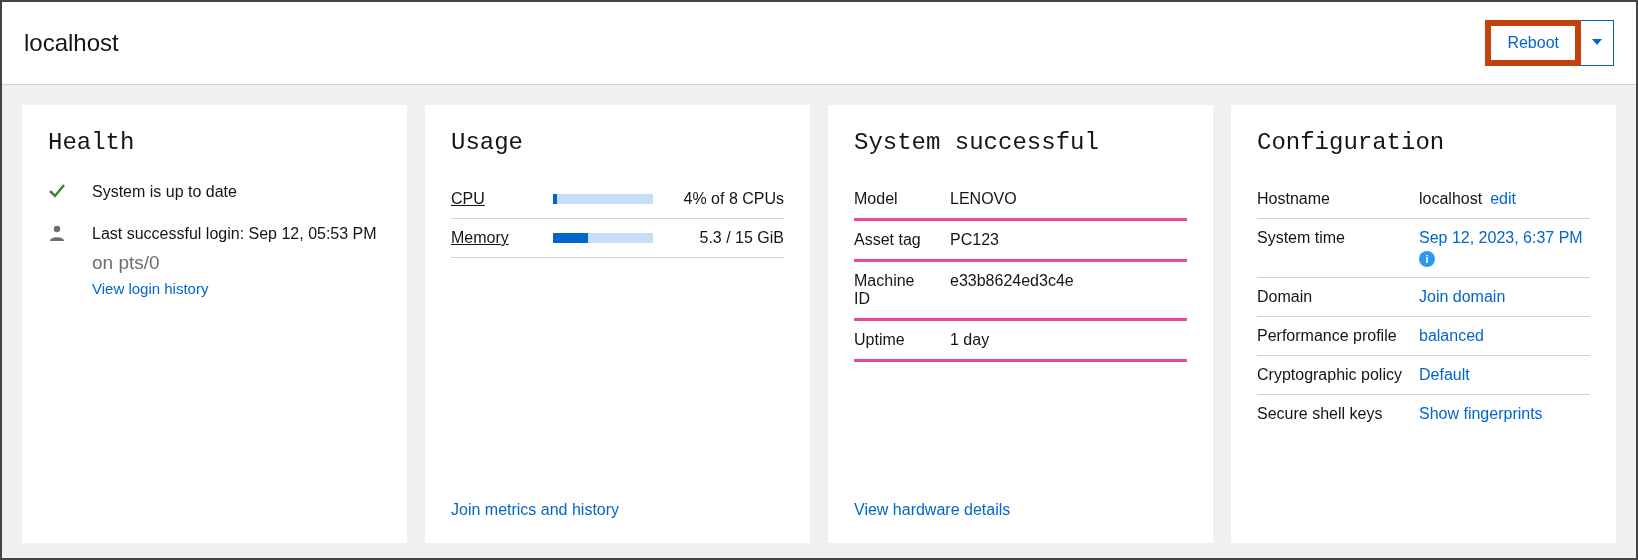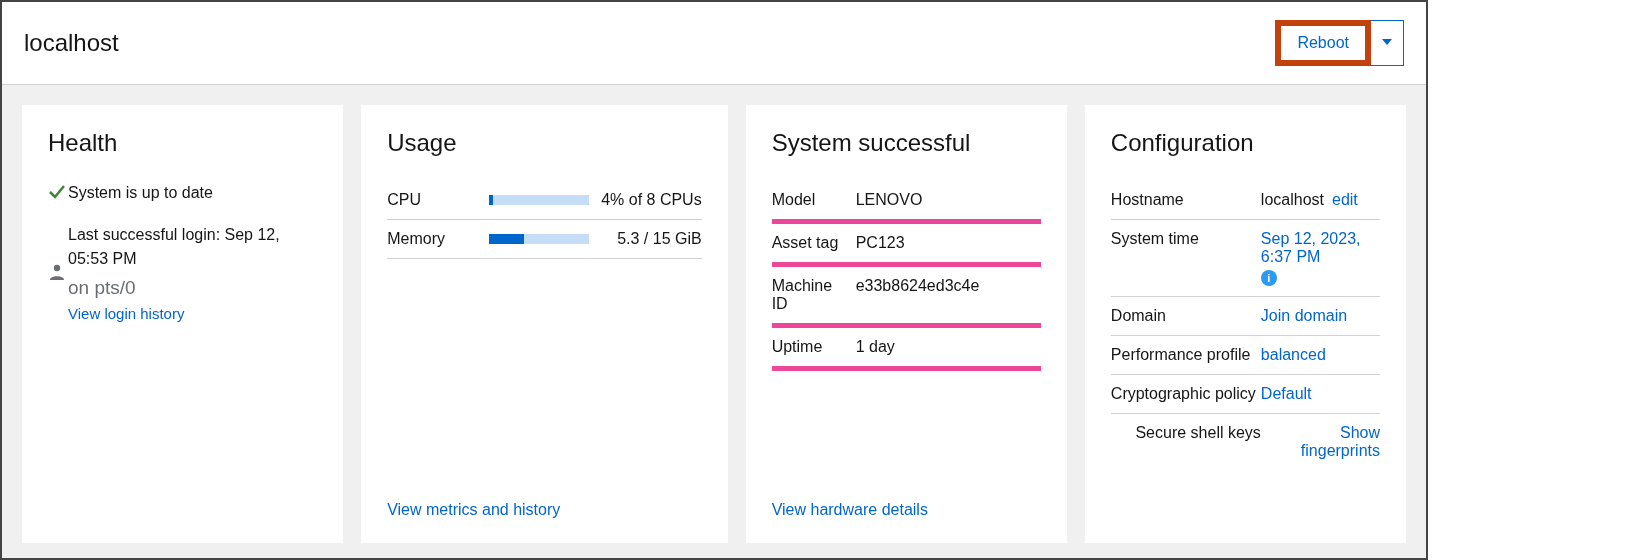--- a/index.html
+++ b/index.html
@@ -4,21 +4,21 @@
 <style>
 * { box-sizing: border-box; margin: 0; padding: 0; }
 body {
   font-family: "RedHatText", "Helvetica Neue", Arial, sans-serif;
   background: #fff;
   color: #151515;
   font-size: 16px;
 }
 .page {
   border: 2px solid #444;
-  width: 1428px;
+  width: 1638px;
   height: 560px;
   overflow: hidden;
 }
 .header-bar {
   display: flex;
   justify-content: space-between;
   align-items: center;
   padding: 18px 22px 18px 22px;
   border-bottom: 1px solid #d2d2d2;
   background: #fff;
@@ -60,46 +60,47 @@
   background: #fff;
   flex: 1;
   padding: 24px 26px;
   display: flex;
   flex-direction: column;
 }
 .card-title {
   font-size: 24px;
   font-weight: 500;
   margin-bottom: 24px;
+  font-family: Liberation Mono, monospace;
 }
 .health-item {
   display: flex;
-  gap: 2px;
+  gap: 26px;
   margin-bottom: 18px;
-  align-items: center;
+  align-items: flex-start;
 }
 .health-item .icon-slot {
   width: 18px;
   flex-shrink: 0;
   padding-top: 2px;
 }
 .health-item .icon-slot svg { width: 18px; height: 18px; }
 .health-text { line-height: 1.5; }
 .health-sub { color: #6a6e73; font-size: 19px; margin-top: 6px; }
 .link { color: #0066cc; cursor: pointer; }
 .link-small { color: #0066cc; cursor: pointer; font-size: 15px; margin-top: 44px; }
 .usage-row {
   display: flex;
   align-items: center;
   padding: 10px 0;
   border-bottom: 1px solid #d2d2d2;
   gap: 12px;
 }
 .usage-row:first-of-type { border-top: none; }
-.usage-label { width: 90px; }
+.usage-label { width: 90px; text-decoration: underline; }
 .usage-bar-wrap { flex: 1; }
 .usage-bar {
   height: 10px;
   background: #c5ddf6;
   position: relative;
   width: 100px;
 }
 .usage-bar-fill {
   position: absolute;
   left: 0; top: 0; bottom: 0;
@@ -107,33 +108,34 @@
 }
 .usage-value { text-align: right; white-space: nowrap; }
 .card-footer-link {
   margin-top: auto;
   padding-top: 20px;
 }
 .card-footer-link a { color: #0066cc; cursor: pointer; font-size: 16px; }
 .info-row {
   display: flex;
   padding: 10px 0;
-  border-bottom: 5px solid #ec4899;
-  gap: 4px;
+  border-bottom: 3px solid #ec4899;
+  gap: 16px;
 }
 .info-row:last-of-type { border-bottom: none; }
 .info-label { width: 80px; color: #151515; }
 .info-value { flex: 1; }
 .conf-row {
   display: flex;
   padding: 10px 0;
   border-bottom: 1px solid #d2d2d2;
+  gap: 12px;
   align-items: flex-start;
 }
-.conf-row:last-of-type { border-bottom: none; text-align: right; }
+.conf-row:last-of-type { border-bottom: none; }
 .conf-label { width: 150px; color: #151515; }
 .conf-value { flex: 1; }
 .hostname-value { display: flex; gap: 8px; align-items: center; }
 .info-icon-badge {
   display: inline-flex;
   width: 16px; height: 16px;
   background: #2b9af3;
   border-radius: 50%;
   color: #fff;
   font-size: 11px;
@@ -202,21 +204,21 @@
       <div class="usage-row">
         <div class="usage-label">Memory</div>
         <div class="usage-bar-wrap">
           <div class="usage-bar">
               <div class="usage-bar-fill" id="mem-fill" style="width: 35%;"></div>
             </div>
         </div>
         <div class="usage-value">5.3 / 15 GiB</div>
       </div>
       <div class="card-footer-link">
-        <a>View metrics and history</a>
+        <a>Join metrics and history</a>
       </div>
     </div>
 
     <div class="card">
       <div class="card-title">System successful</div>
       <div class="info-row">
         <div class="info-label">Model</div>
         <div class="info-value">LENOVO</div>
       </div>
       <div class="info-row">

